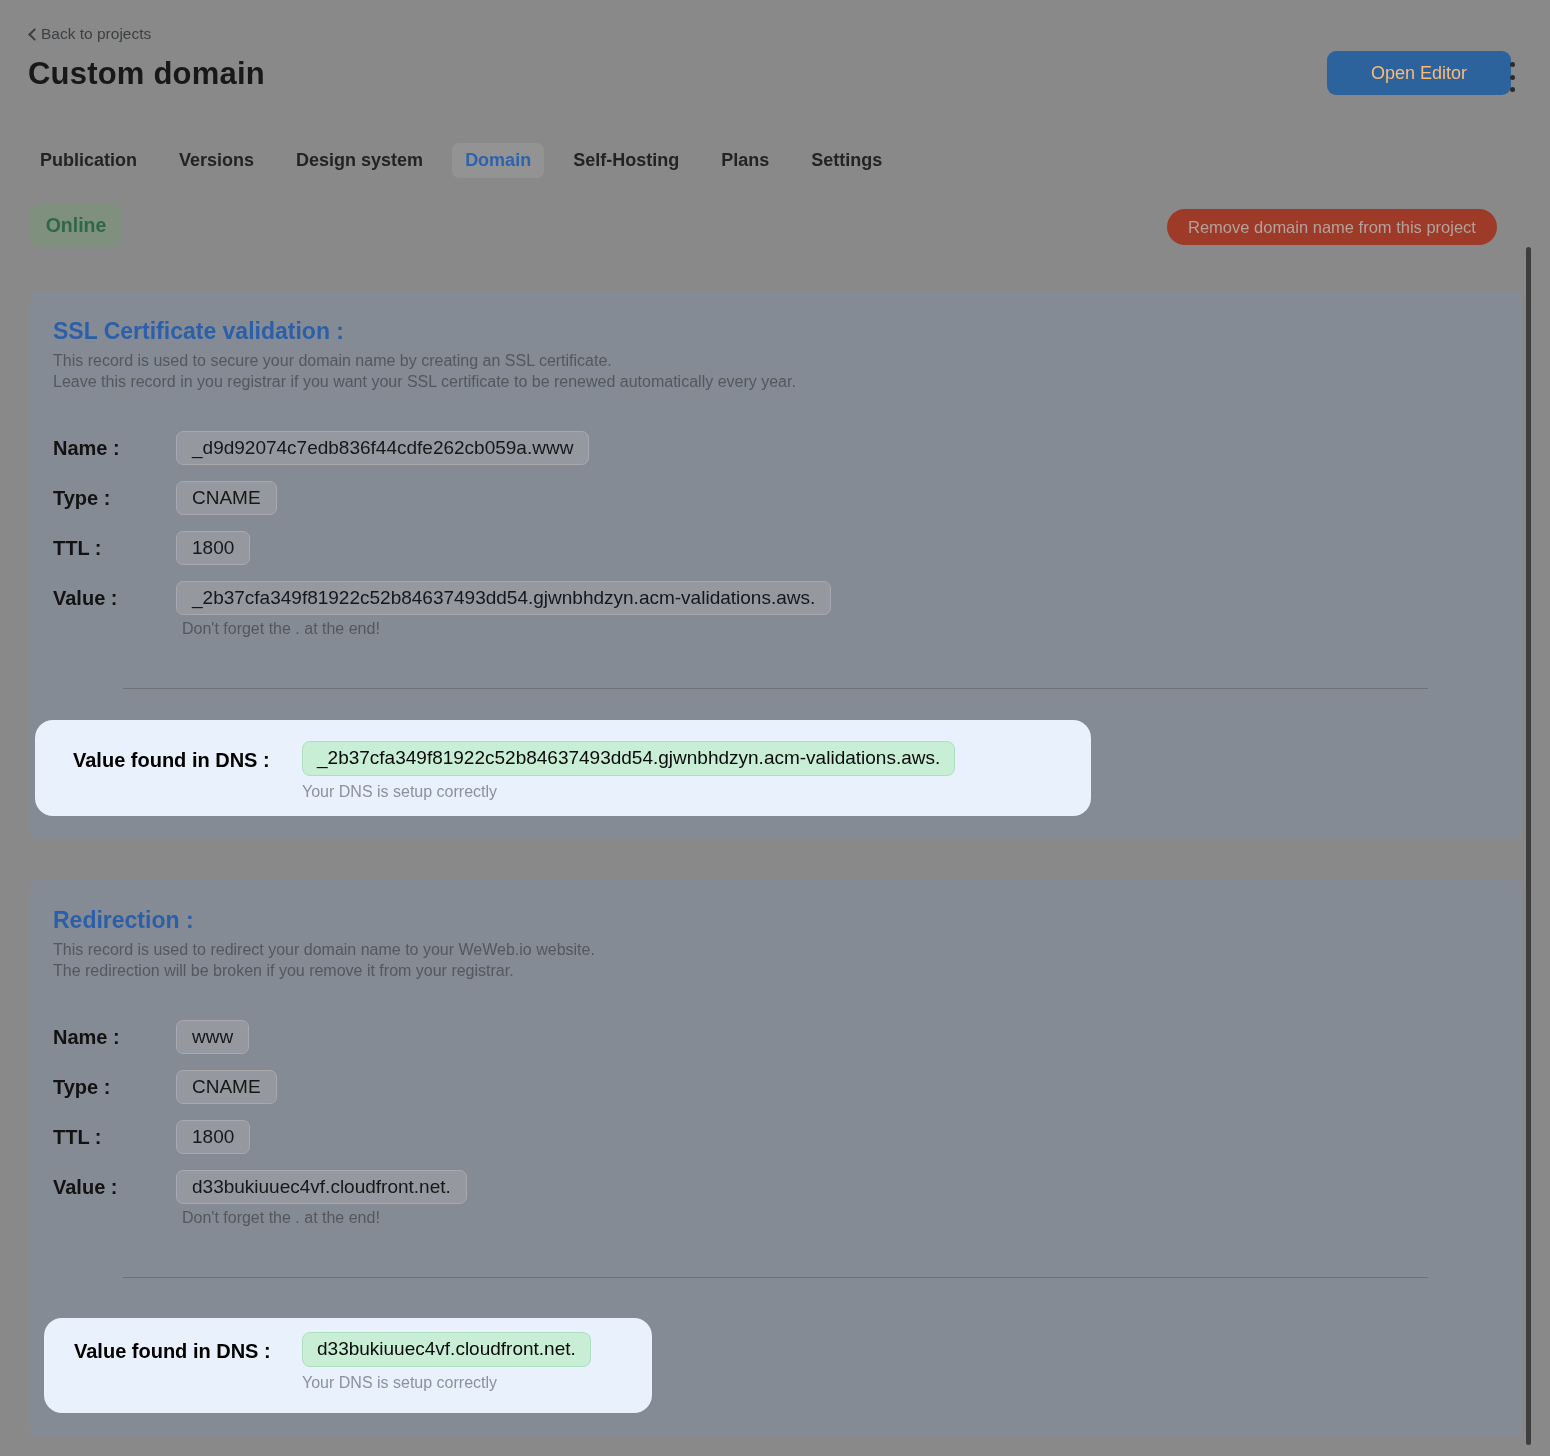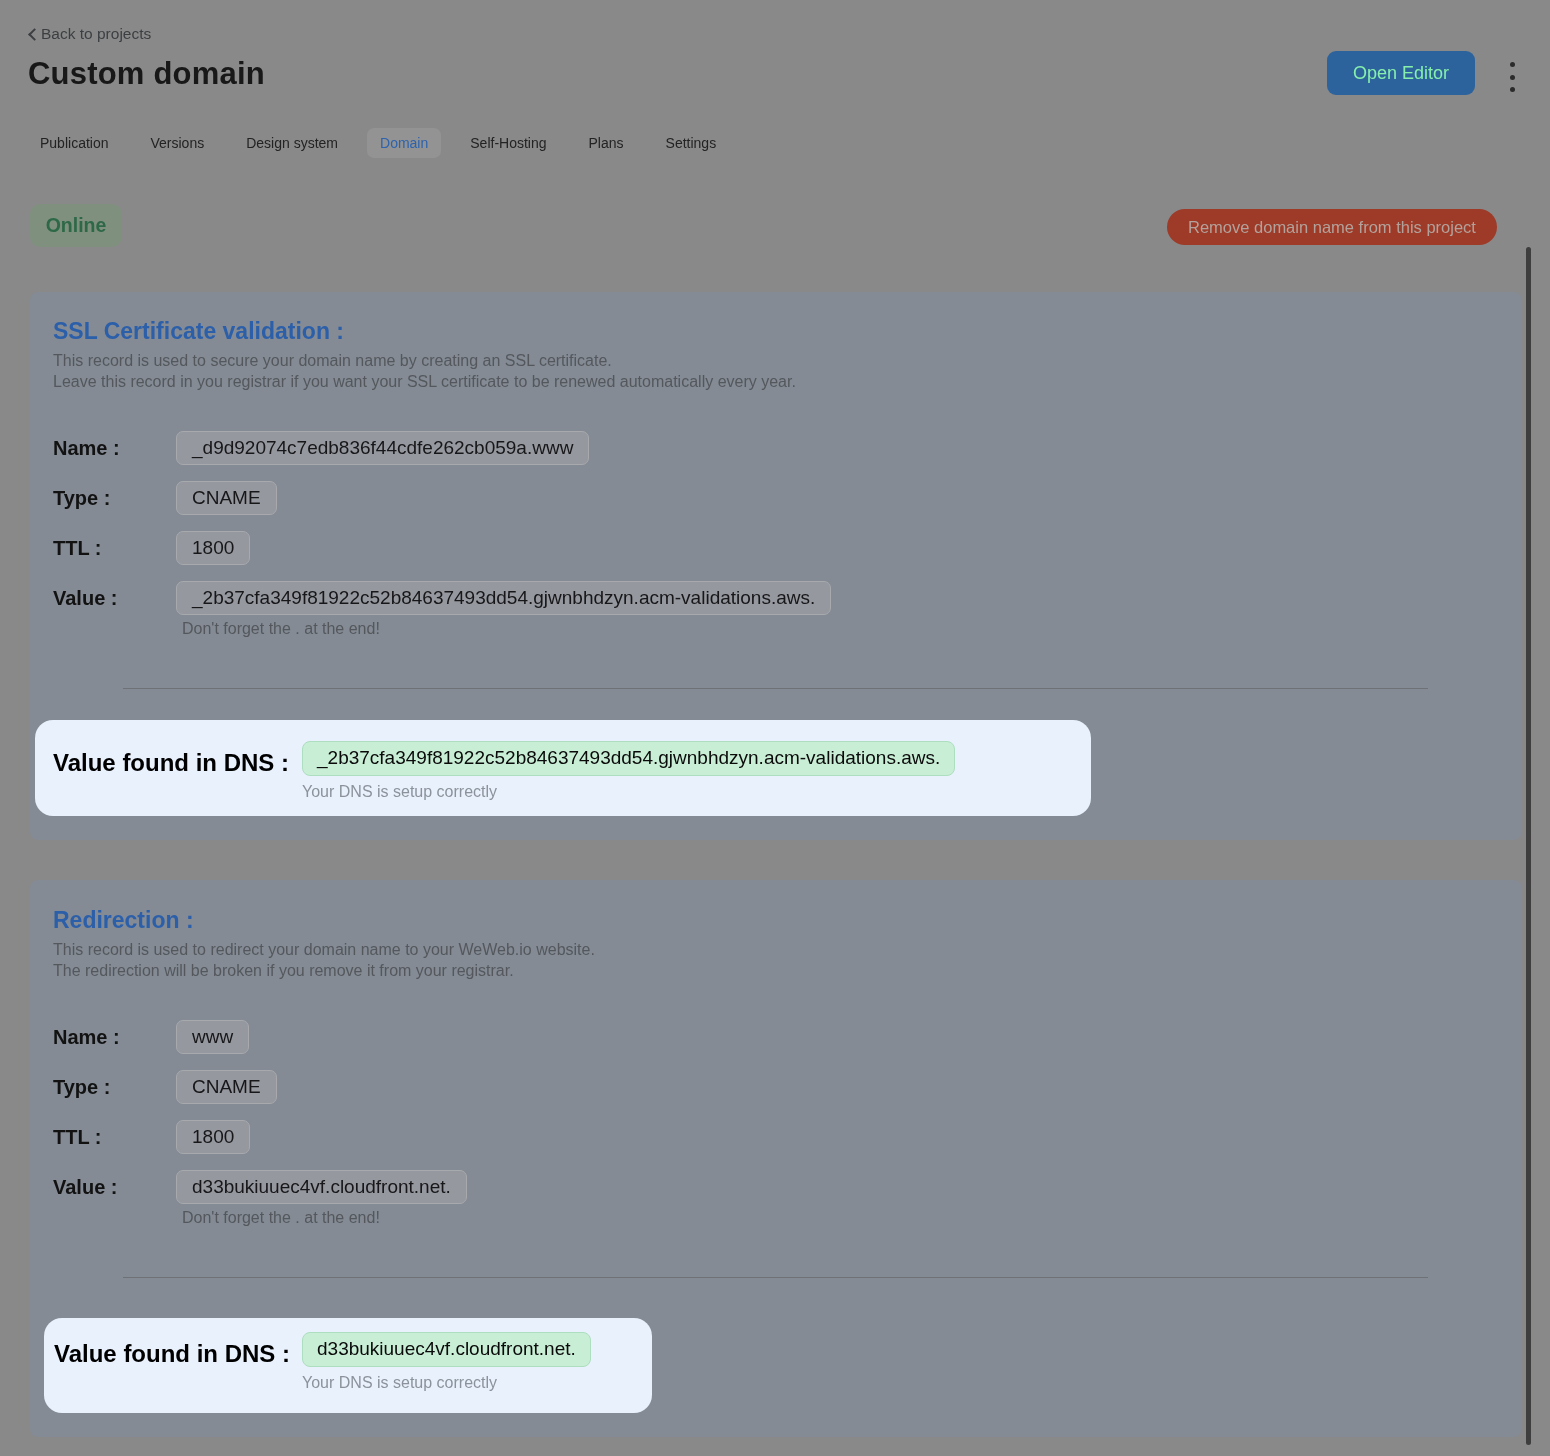--- a/index.html
+++ b/index.html
@@ -18,32 +18,32 @@
   }
   .back-chevron {
     width:9px; height:9px; border-left:2px solid #3c3f42; border-bottom:2px solid #3c3f42;
     transform:rotate(45deg); margin-top:1px;
   }
   .page-title {
     position:absolute; left:28px; top:56px;
     font-size:31px; font-weight:700; color:#181818; letter-spacing:.2px;
   }
   .btn-open-editor {
-    position:absolute; left:1327px; top:51px; width:148px; height:44px;
-    background:#2d639c; color:#86efac; border:none; border-radius:9px;
+    position:absolute; left:1327px; top:51px; width:184px; height:44px;
+    background:#2d639c; color:#fdba74; border:none; border-radius:9px;
     font-family:inherit; font-size:18px; font-weight:500; cursor:pointer;
   }
   .kebab { position:absolute; left:1504px; top:62px; width:16px; height:30px;
     display:flex; flex-direction:column; align-items:center; justify-content:space-between; cursor:pointer; }
   .kebab span { width:5px; height:5px; border-radius:50%; background:#2b2b2b; }
   
   .tabs {
-    position:absolute; left:40px; top:120px;
+    position:absolute; left:40px; top:135px;
     display:flex; align-items:center; gap:42px;
-    font-size:14px; font-weight:400; color:#232323;
+    font-size:18px; font-weight:700; color:#232323;
   }
   .tab { padding:7px 0; cursor:pointer; white-space:nowrap; }
   .tab.active {
     color:#2d63ae; background:#939393; border-radius:7px;
     padding:7px 13px; margin:8px -13px;
   }
   
   .badge-online {
     position:absolute; left:30px; top:204px; width:92px; height:43px;
     background:#80907f; color:#2d6847; border-radius:10px;
@@ -78,21 +78,21 @@
     font-size:19px; color:#17171a; white-space:nowrap;
   }
   .field-hint { position:absolute; left:152px; font-size:16px; color:#54585d; }
   .divider { position:absolute; left:93px; width:1305px; height:1px; background:#6e7176; }
   
   .spotlight {
     position:absolute; background:#e9f1fc; border-radius:18px;
   }
   .spotlight.one { left:35px; top:720px; width:1056px; height:96px; }
   .spotlight.two { left:44px; top:1318px; width:608px; height:95px; }
-  .dns-label { position:absolute; font-size:24px; font-weight:700; color:#000; white-space:nowrap; }
+  .dns-label { position:absolute; font-size:20px; font-weight:700; color:#000; white-space:nowrap;margin-left:20px; }
   .dns-value {
     position:absolute; height:35px; line-height:32px; padding:0 14px;
     background:#c9eed6; border:1.5px solid #addec0; border-radius:8px;
     font-size:19px; color:#0a0a0a; white-space:nowrap;
   }
   .dns-status { position:absolute; font-size:16px; color:#8c929b; white-space:nowrap; }
   .spotlight.one .dns-label { left:18px; top:29px; }
   .spotlight.one .dns-value { left:267px; top:21px; }
   .spotlight.one .dns-status { left:267px; top:63px; }
   .spotlight.two .dns-label { left:10px; top:22px; }

